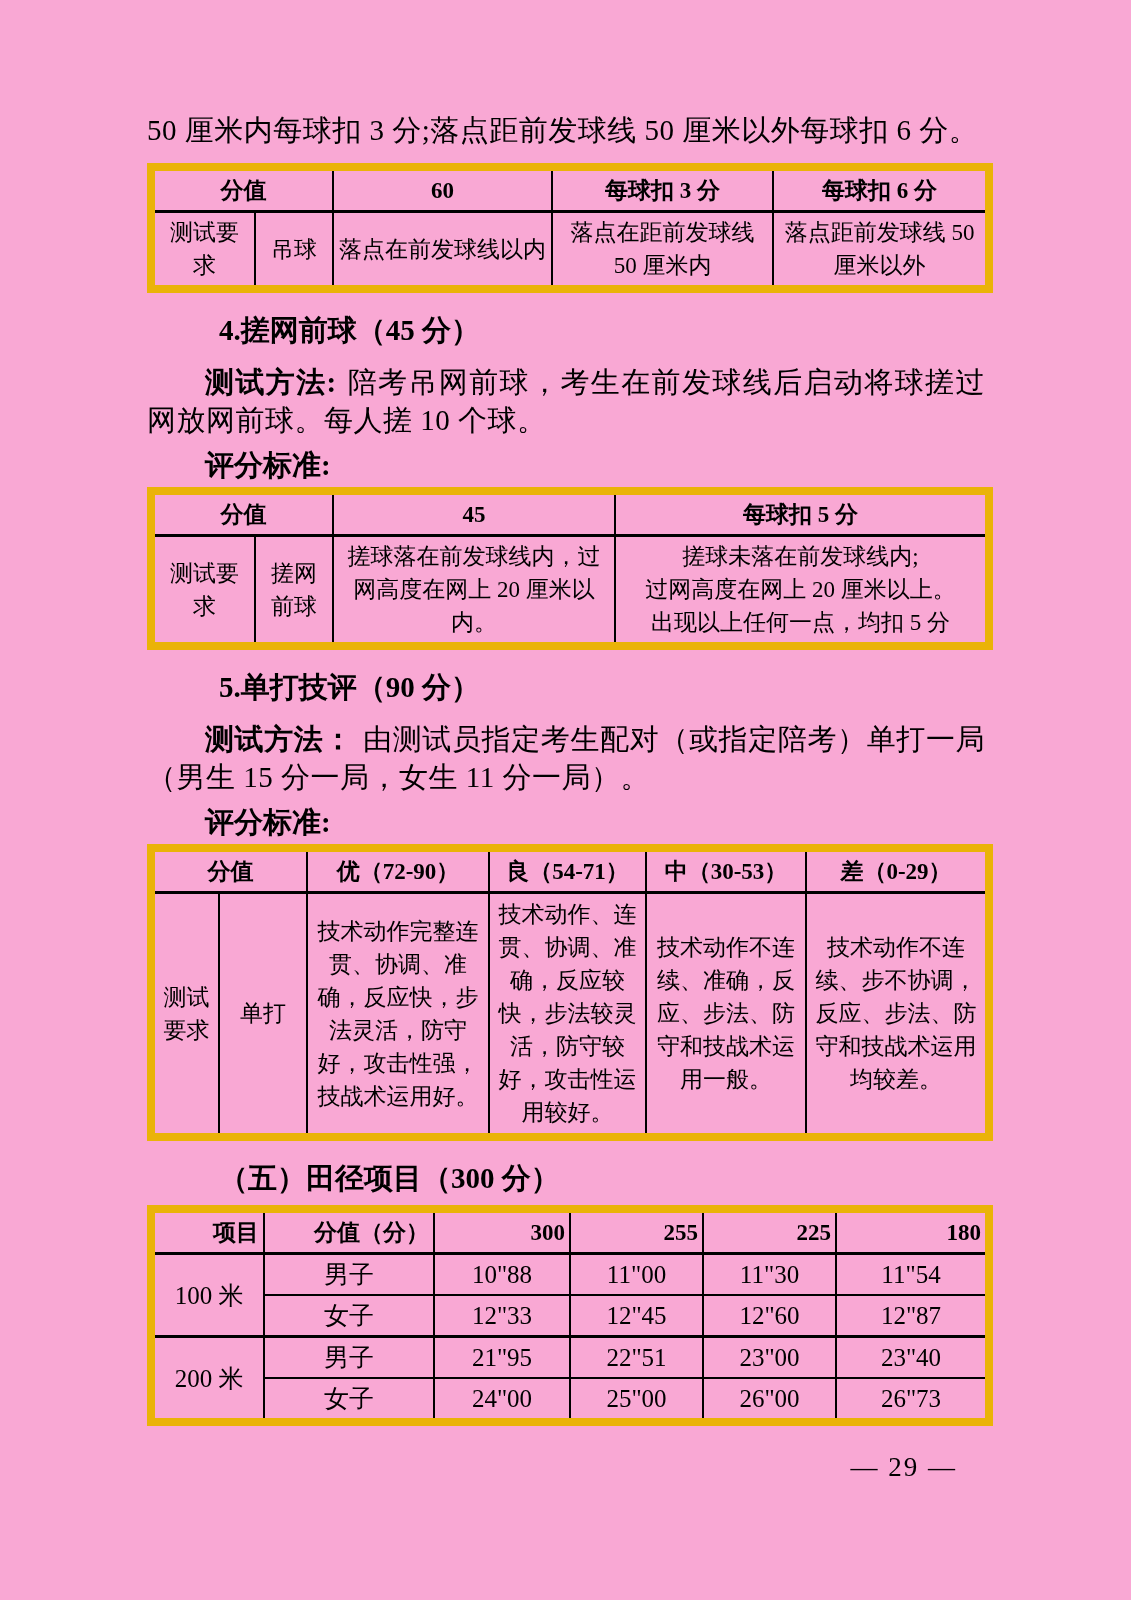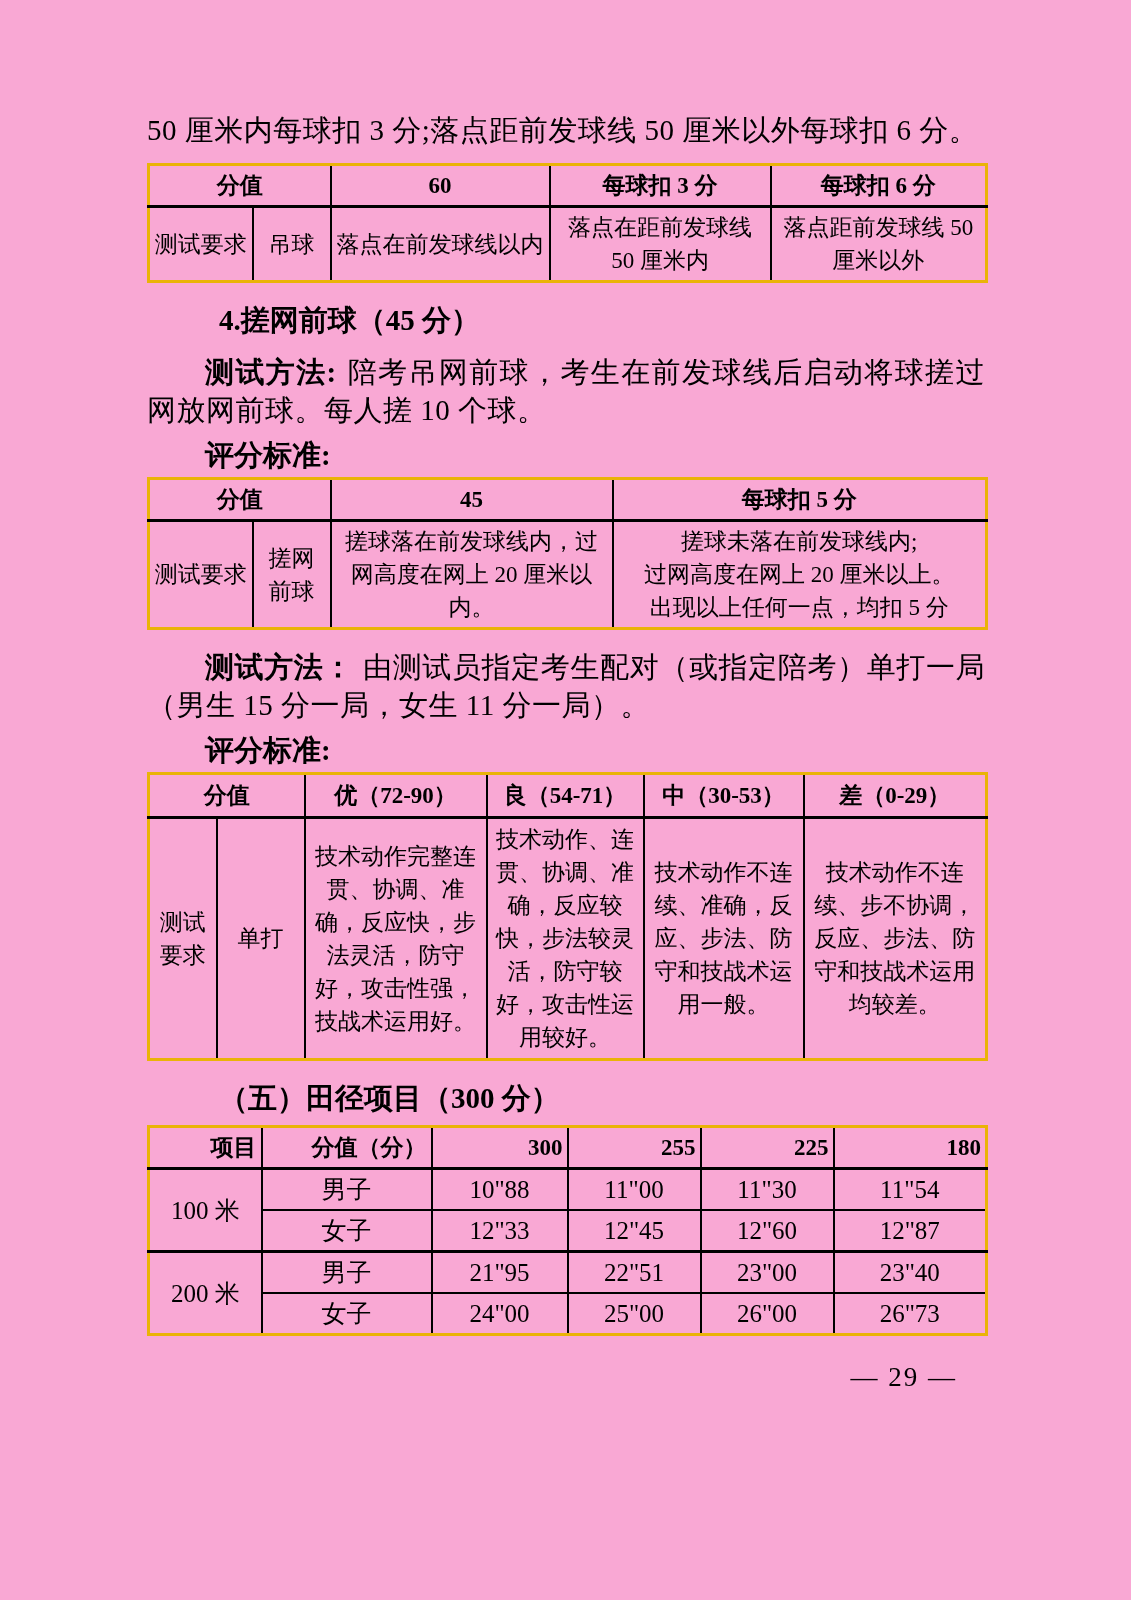--- a/index.html
+++ b/index.html
@@ -10,21 +10,21 @@
     padding:112px 146px 0 147px;overflow:hidden;
   }
   
   .cont{font-size:29px;line-height:37px;margin:0 0 14px;letter-spacing:0.5px;}
   .sec-heading{font-size:29px;line-height:38px;font-weight:bold;margin:14px;padding-left:58px;}
   .sec-heading.after-table{margin-top:18px;}
   .method{font-size:29px;line-height:38px;margin:6px 0 8px;text-align:justify;text-indent:58px;letter-spacing:0.5px;}
   .method .lbl{font-weight:bold;margin-right:10px;}
   .score-label{font-size:29px;line-height:36px;font-weight:bold;margin:0 0 4px;padding-left:58px;}
   
-  table{border-collapse:collapse;table-layout:fixed;width:838px;border:3px solid #eab308;margin:0 0 18px;}
+  table{border-collapse:collapse;table-layout:fixed;width:838px;border:8px solid #eab308;margin:0 0 18px;}
   td,th{border:2px solid #000;text-align:center;vertical-align:middle;
         font-size:23px;line-height:33px;font-weight:normal;padding:3px 4px;box-sizing:border-box;
         overflow:hidden;}
   tr.hdr th{font-weight:bold;height:36px;border-bottom:3px solid #000;}
   .t3 tr.hdr th{height:44px;}
   .t4 tr.hdr th{height:38px;text-align:right;}
   .t1 td{height:72px;}
   .t2 td{height:100px;}
   .t3 td{height:198px;padding:4px 6px;}
   .t4 td{height:38px;font-size:25px;}
@@ -91,20 +91,21 @@
       <td>搓球落在前发球线内，过网高度在网上 20 厘米以内。</td>
       <td class="stack">
             <span>搓球未落在前发球线内;</span>
             <span>过网高度在网上 20 厘米以上。</span>
             <span>出现以上任何一点，均扣 5 分</span>
           </td>
     </tr>
   </tbody>
     </table>
 
+  <h2 class="sec-heading">5.单打技评（90 分）</h2>
   <p class="method"><span class="lbl">测试方法：</span><span>由测试员指定考生配对（或指定陪考）单打一局（男生 15 分一局，女生 11 分一局）。</span></p>
   <p class="score-label">评分标准:</p>
 
   <table class="t3">
     <colgroup>
       <col style="width:68px">
         <col style="width:88px">
         <col style="width:182px">
         <col style="width:157px">
         <col style="width:160px">

